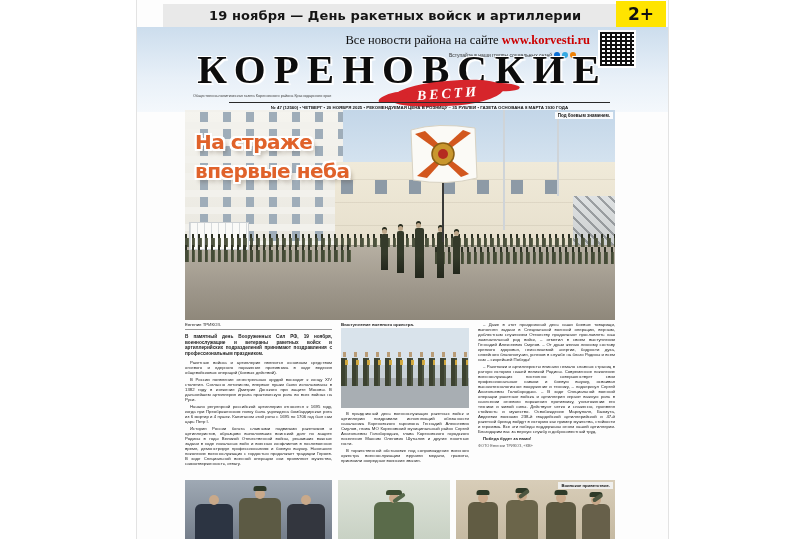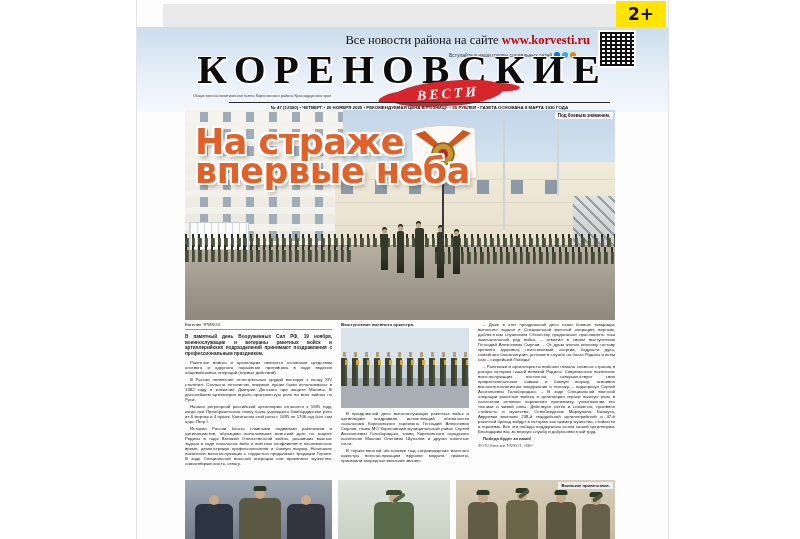--- a/index.html
+++ b/index.html
@@ -85,21 +85,21 @@
   .rowheads.b{left:250px;width:180px;top:137px;height:5px;}
   .row.c{left:0;width:168px;top:140px;height:12px;}
   .rowheads.c{left:0;width:168px;top:135px;height:5px;}
   .sold{position:absolute;width:7px;background:linear-gradient(#343a2a 55%,#23271c);
         border-radius:2px 2px 0 0;}
   .sold:before{content:"";position:absolute;top:-5px;left:1px;width:5px;height:5px;border-radius:50%;
         background:#bfa98c;box-shadow:0 -2px 0 0 #262b1e;}
   .flagpole{position:absolute;left:257px;top:62px;width:1.5px;height:70px;background:#3a3a38;}
   .flag{position:absolute;left:222px;top:14px;width:72px;height:60px;}
   .headline{position:absolute;left:10px;top:18px;color:#e0622a;font-weight:800;
-     font-family:"DejaVu Sans",sans-serif;font-size:35px;line-height:29px;letter-spacing:-.5px;
+     font-family:"DejaVu Sans",sans-serif;font-size:20px;line-height:29px;letter-spacing:-.5px;
      text-shadow:-2px -2px 0 #fff,2px -2px 0 #fff,-2px 2px 0 #fff,2px 2px 0 #fff,
                  -2px 0 0 #fff,2px 0 0 #fff,0 -2px 0 #fff,0 2px 0 #fff,3px 4px 4px rgba(60,40,20,.35);}
   .herocap{position:absolute;top:2px;right:2px;background:rgba(255,255,255,.9);color:#111;
      font-size:4.5px;font-weight:bold;padding:1px 3px;}
 
   
   .bodyarea{position:absolute;left:48px;top:322px;width:430px;height:156px;overflow:hidden;
      color:#1c1c1c;}
   .col{position:absolute;top:0;bottom:0;overflow:hidden;text-align:justify;
        font-size:4.3px;line-height:5px;}
@@ -137,20 +137,21 @@
   .salute{position:absolute;width:14px;height:4px;background:#55684a;border-radius:2px;
         transform:rotate(-35deg);}
 </style>
 </head>
 <body>
 
 <div class="canvas">
   <div class="paper">
 
     <div class="topstrip">
+      <div class="t">19 ноября — День ракетных войск и артиллерии</div>
       <div class="agebox">2+</div>
     </div>
 
     <div class="sky">
       <div class="siteline">
         <span>Все новости района на сайте </span><span class="url">www.korvesti.ru</span>
       </div>
       <div class="qr">
           <div class="m"></div>
         </div>

